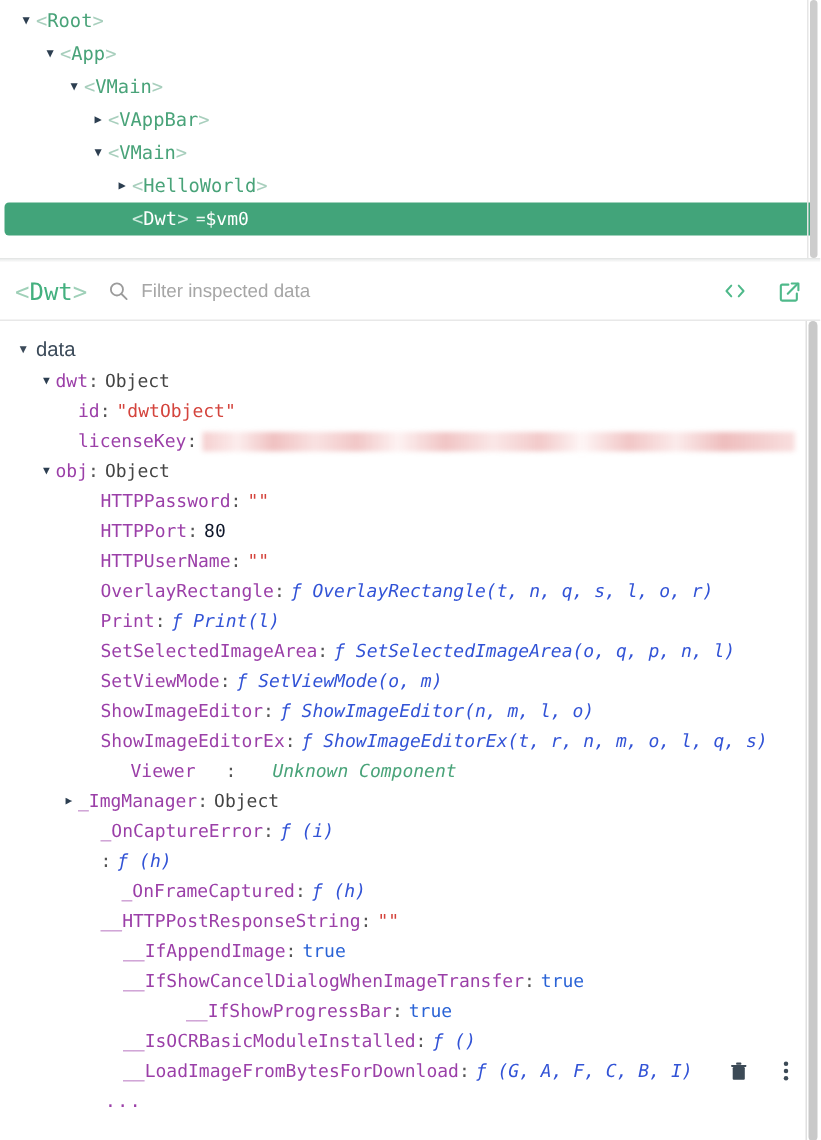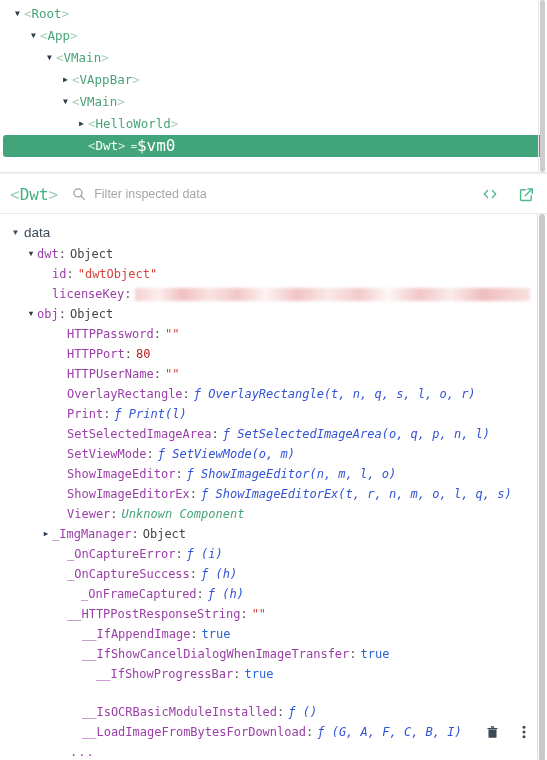--- a/index.html
+++ b/index.html
@@ -58,21 +58,21 @@
   .tree-row.selected .tag-name { color: #ffffff; }
   .tree-row.selected .tree-arrow { color: transparent; }
   .vm-eq {
     color: #e7f5ee;
     font-size: 10.5px;
     margin-left: 5px;
     font-family: "DejaVu Sans Mono", "Liberation Mono", monospace;
   }
   .vm-id {
     color: #ffffff;
-    font-size: 16px;
+    font-size: 12px;
     font-family: "DejaVu Sans Mono", "Liberation Mono", monospace;
   }
 
   
   .tree-scrollbar {
     position: absolute;
     right: 1px;
     top: 0;
     width: 7px;
     height: 172px;
@@ -193,21 +193,21 @@
     font-size: 7.5px;
     color: #2c3e50;
     text-align: center;
     display: inline-block;
     user-select: none;
   }
   .prop-arrow.spacer { color: transparent; }
   .k { color: #9b3fa8; }
   .colon { color: #555; margin-right: 4px; }
   .v-string { color: #d4443d; }
-  .v-number { color: #b91c1c; text-align: center; }
+  .v-number { color: #0f172a; text-align: center; }
   .v-boolean { color: #2a63d6; }
   .v-object { color: #444; }
   .v-fn {
     color: #3253d6;
     font-style: italic;
   }
   .v-fn .fnkw { font-weight: normal; font-style: italic; }
   .v-unknown { color: #49a379; font-style: italic; }
   .v-ellipsis { color: #9b3fa8; letter-spacing: 1px; }
 
@@ -415,41 +415,40 @@
         <span class="k">ShowImageEditor</span>
         <span class="colon">:</span>
         <span class="v-fn"><span class="fnkw">ƒ</span>&nbsp;ShowImageEditor(n, m, l, o)</span>
       </div>
       <div class="prop-row" style="padding-left: 55px;">
         <span class="prop-arrow spacer"></span>
         <span class="k">ShowImageEditorEx</span>
         <span class="colon">:</span>
         <span class="v-fn"><span class="fnkw">ƒ</span>&nbsp;ShowImageEditorEx(t, r, n, m, o, l, q, s)</span>
       </div>
-      <div class="prop-row" style="padding-left: 55px;">
+      <div class="prop-row" style="padding-left: 55px; gap: 20px;">
         <span class="prop-arrow spacer"></span>
         <span class="k">Viewer</span>
         <span class="colon">:</span>
         <span class="v-unknown">Unknown Component</span>
       </div>
       <div class="prop-row" style="padding-left: 40px;">
         <span class="prop-arrow">▶</span>
         <span class="k">_ImgManager</span>
         <span class="colon">:</span>
         <span class="v-object">Object</span>
       </div>
       <div class="prop-row" style="padding-left: 55px;">
         <span class="prop-arrow spacer"></span>
         <span class="k">_OnCaptureError</span>
         <span class="colon">:</span>
         <span class="v-fn"><span class="fnkw">ƒ</span>&nbsp;(i)</span>
       </div>
       <div class="prop-row" style="padding-left: 55px;">
         <span class="prop-arrow spacer"></span>
-        <span class="k">_OnCaptureSuccess</span>
         <span class="colon">:</span>
         <span class="v-fn"><span class="fnkw">ƒ</span>&nbsp;(h)</span>
       </div>
       <div class="prop-row" style="padding-left: 69px;">
         <span class="prop-arrow spacer"></span>
         <span class="k">_OnFrameCaptured</span>
         <span class="colon">:</span>
         <span class="v-fn"><span class="fnkw">ƒ</span>&nbsp;(h)</span>
       </div>
       <div class="prop-row" style="padding-left: 55px;">
@@ -463,27 +462,27 @@
         <span class="k">__IfAppendImage</span>
         <span class="colon">:</span>
         <span class="v-boolean">true</span>
       </div>
       <div class="prop-row" style="padding-left: 70px;">
         <span class="prop-arrow spacer"></span>
         <span class="k">__IfShowCancelDialogWhenImageTransfer</span>
         <span class="colon">:</span>
         <span class="v-boolean">true</span>
       </div>
-      <div class="prop-row" style="padding-left: 84px;">
+      <div class="prop-row" style="padding-left: 112px;">
         <span class="prop-arrow spacer"></span>
         <span class="k">__IfShowProgressBar</span>
         <span class="colon">:</span>
         <span class="v-boolean">true</span>
       </div>
-      <div class="prop-row" style="padding-left: 70px; margin-top: 18px;">
+      <div class="prop-row" style="padding-left: 70px;">
         <span class="prop-arrow spacer"></span>
         <span class="k">__IsOCRBasicModuleInstalled</span>
         <span class="colon">:</span>
         <span class="v-fn"><span class="fnkw">ƒ</span>&nbsp;()</span>
       </div>
       <div class="prop-row" style="padding-left: 70px;">
         <span class="prop-arrow spacer"></span>
         <span class="k">__LoadImageFromBytesForDownload</span>
         <span class="colon">:</span>
         <span class="v-fn"><span class="fnkw">ƒ</span>&nbsp;(G, A, F, C, B, I)</span>

